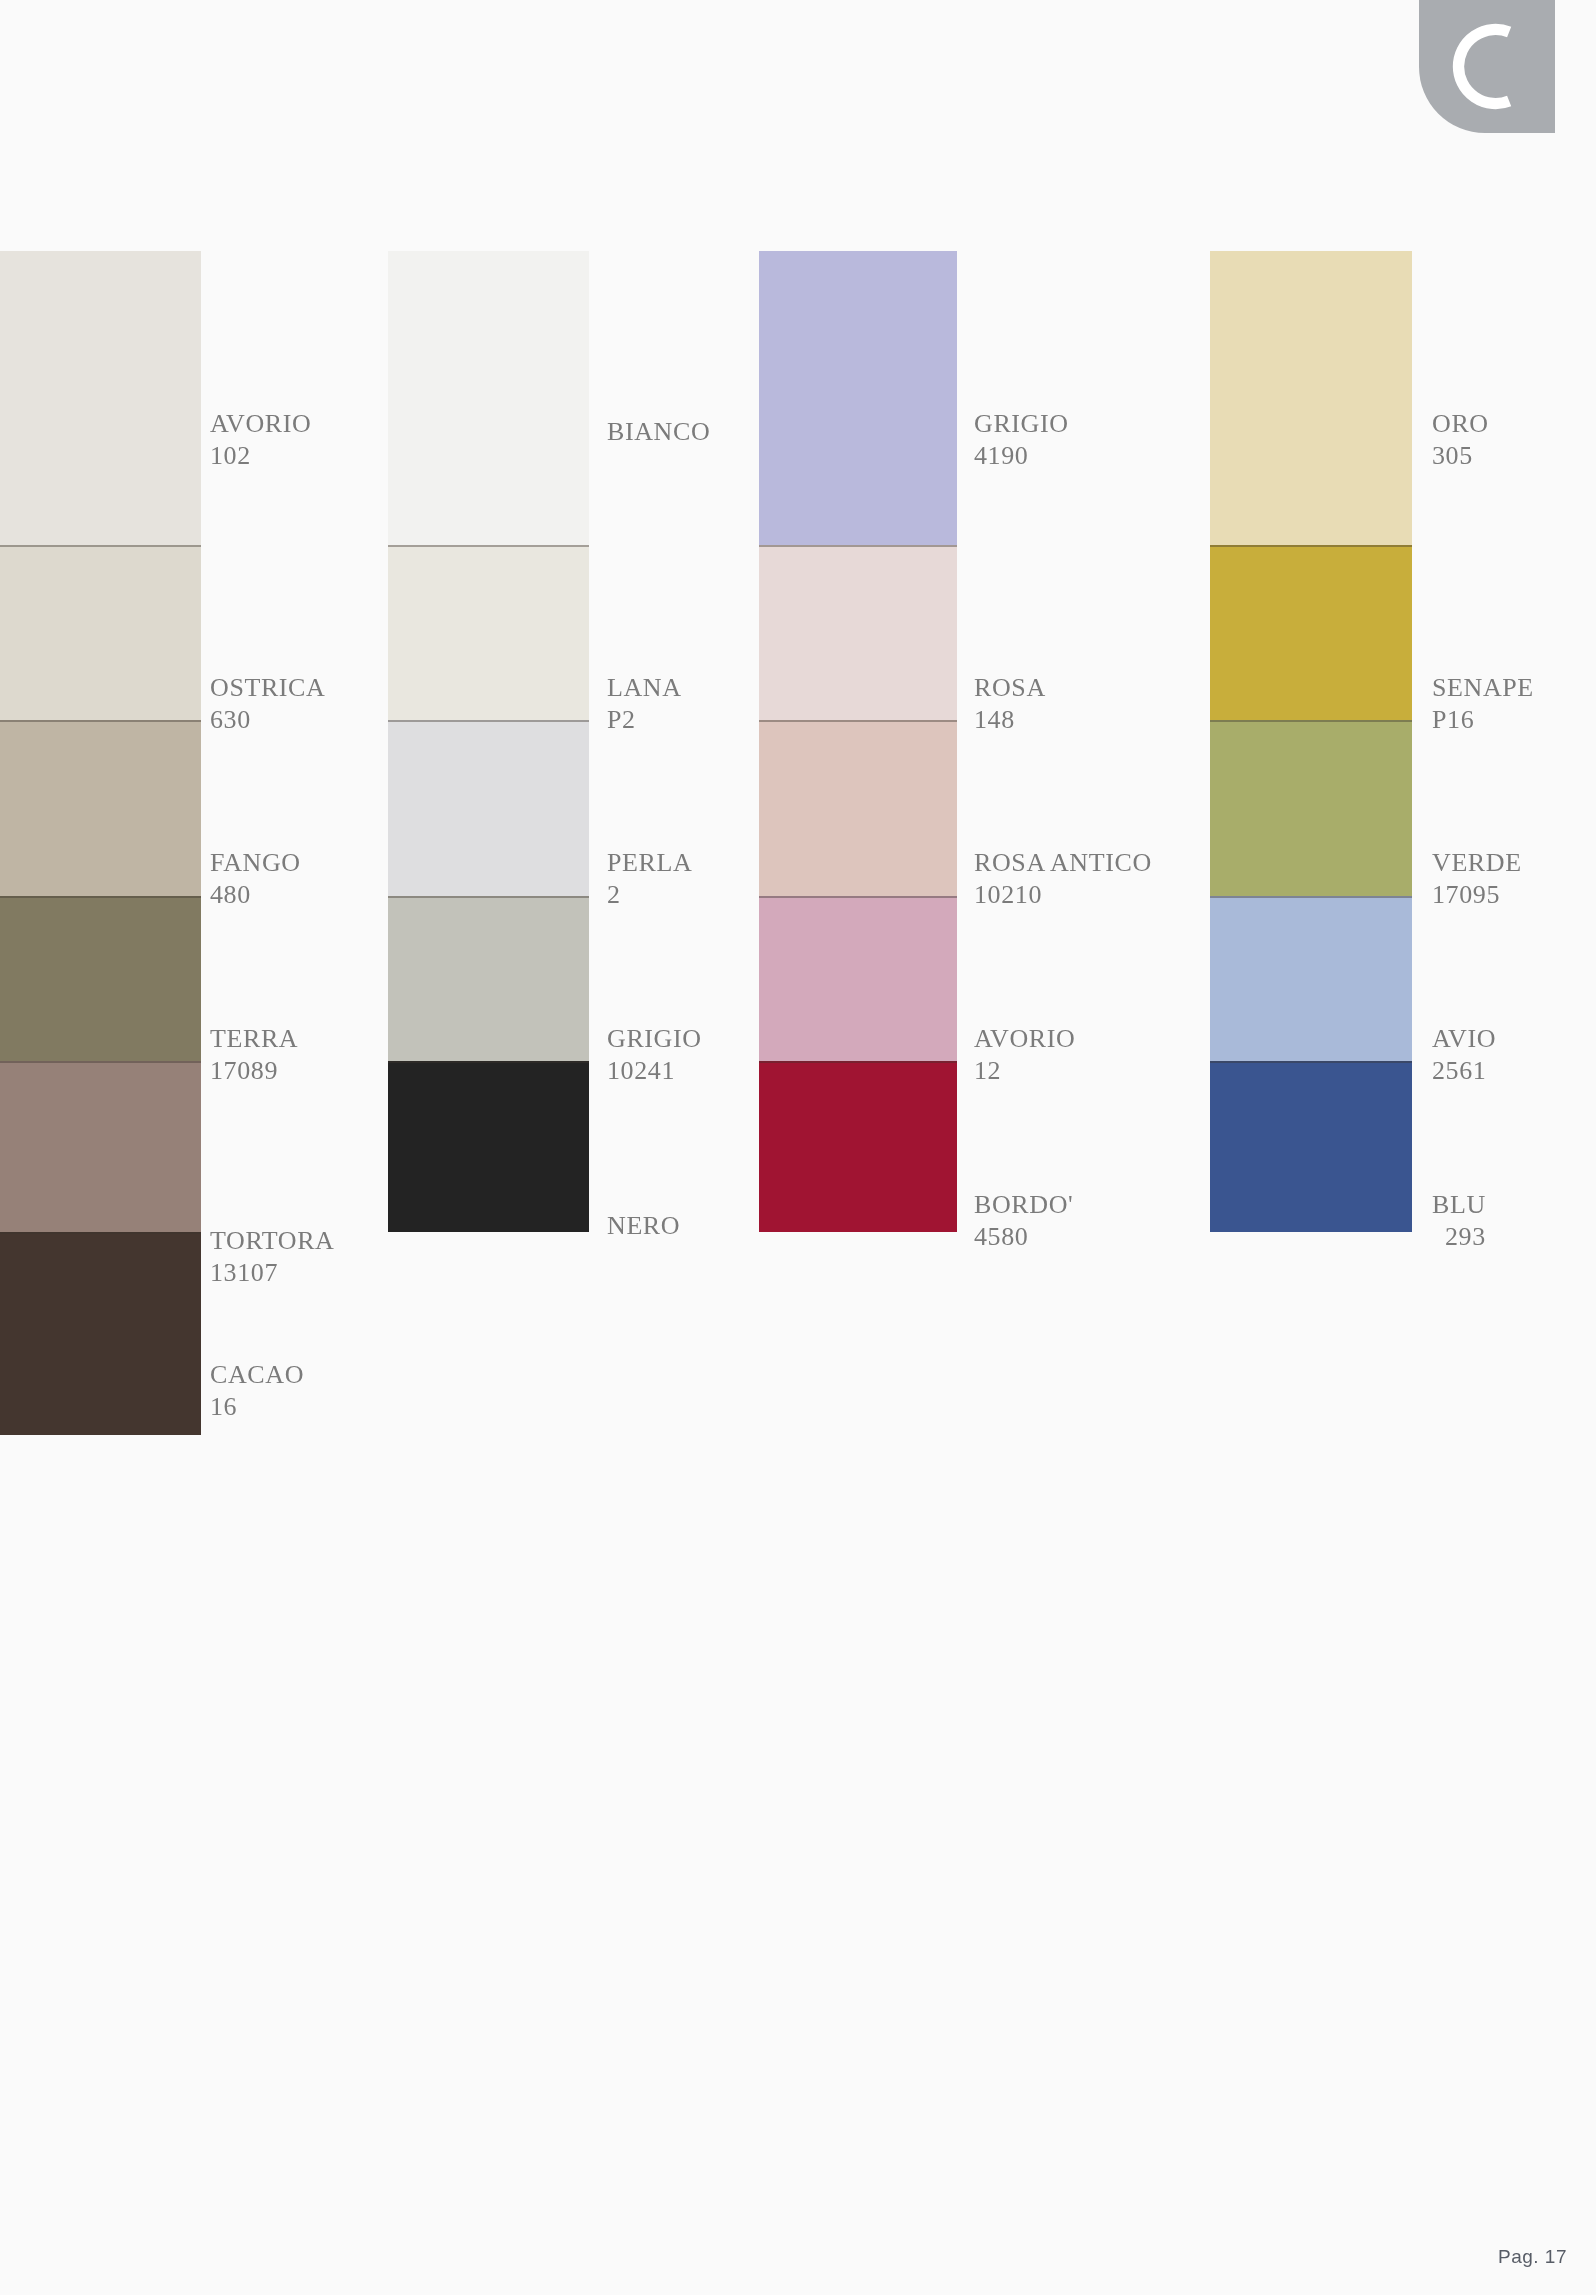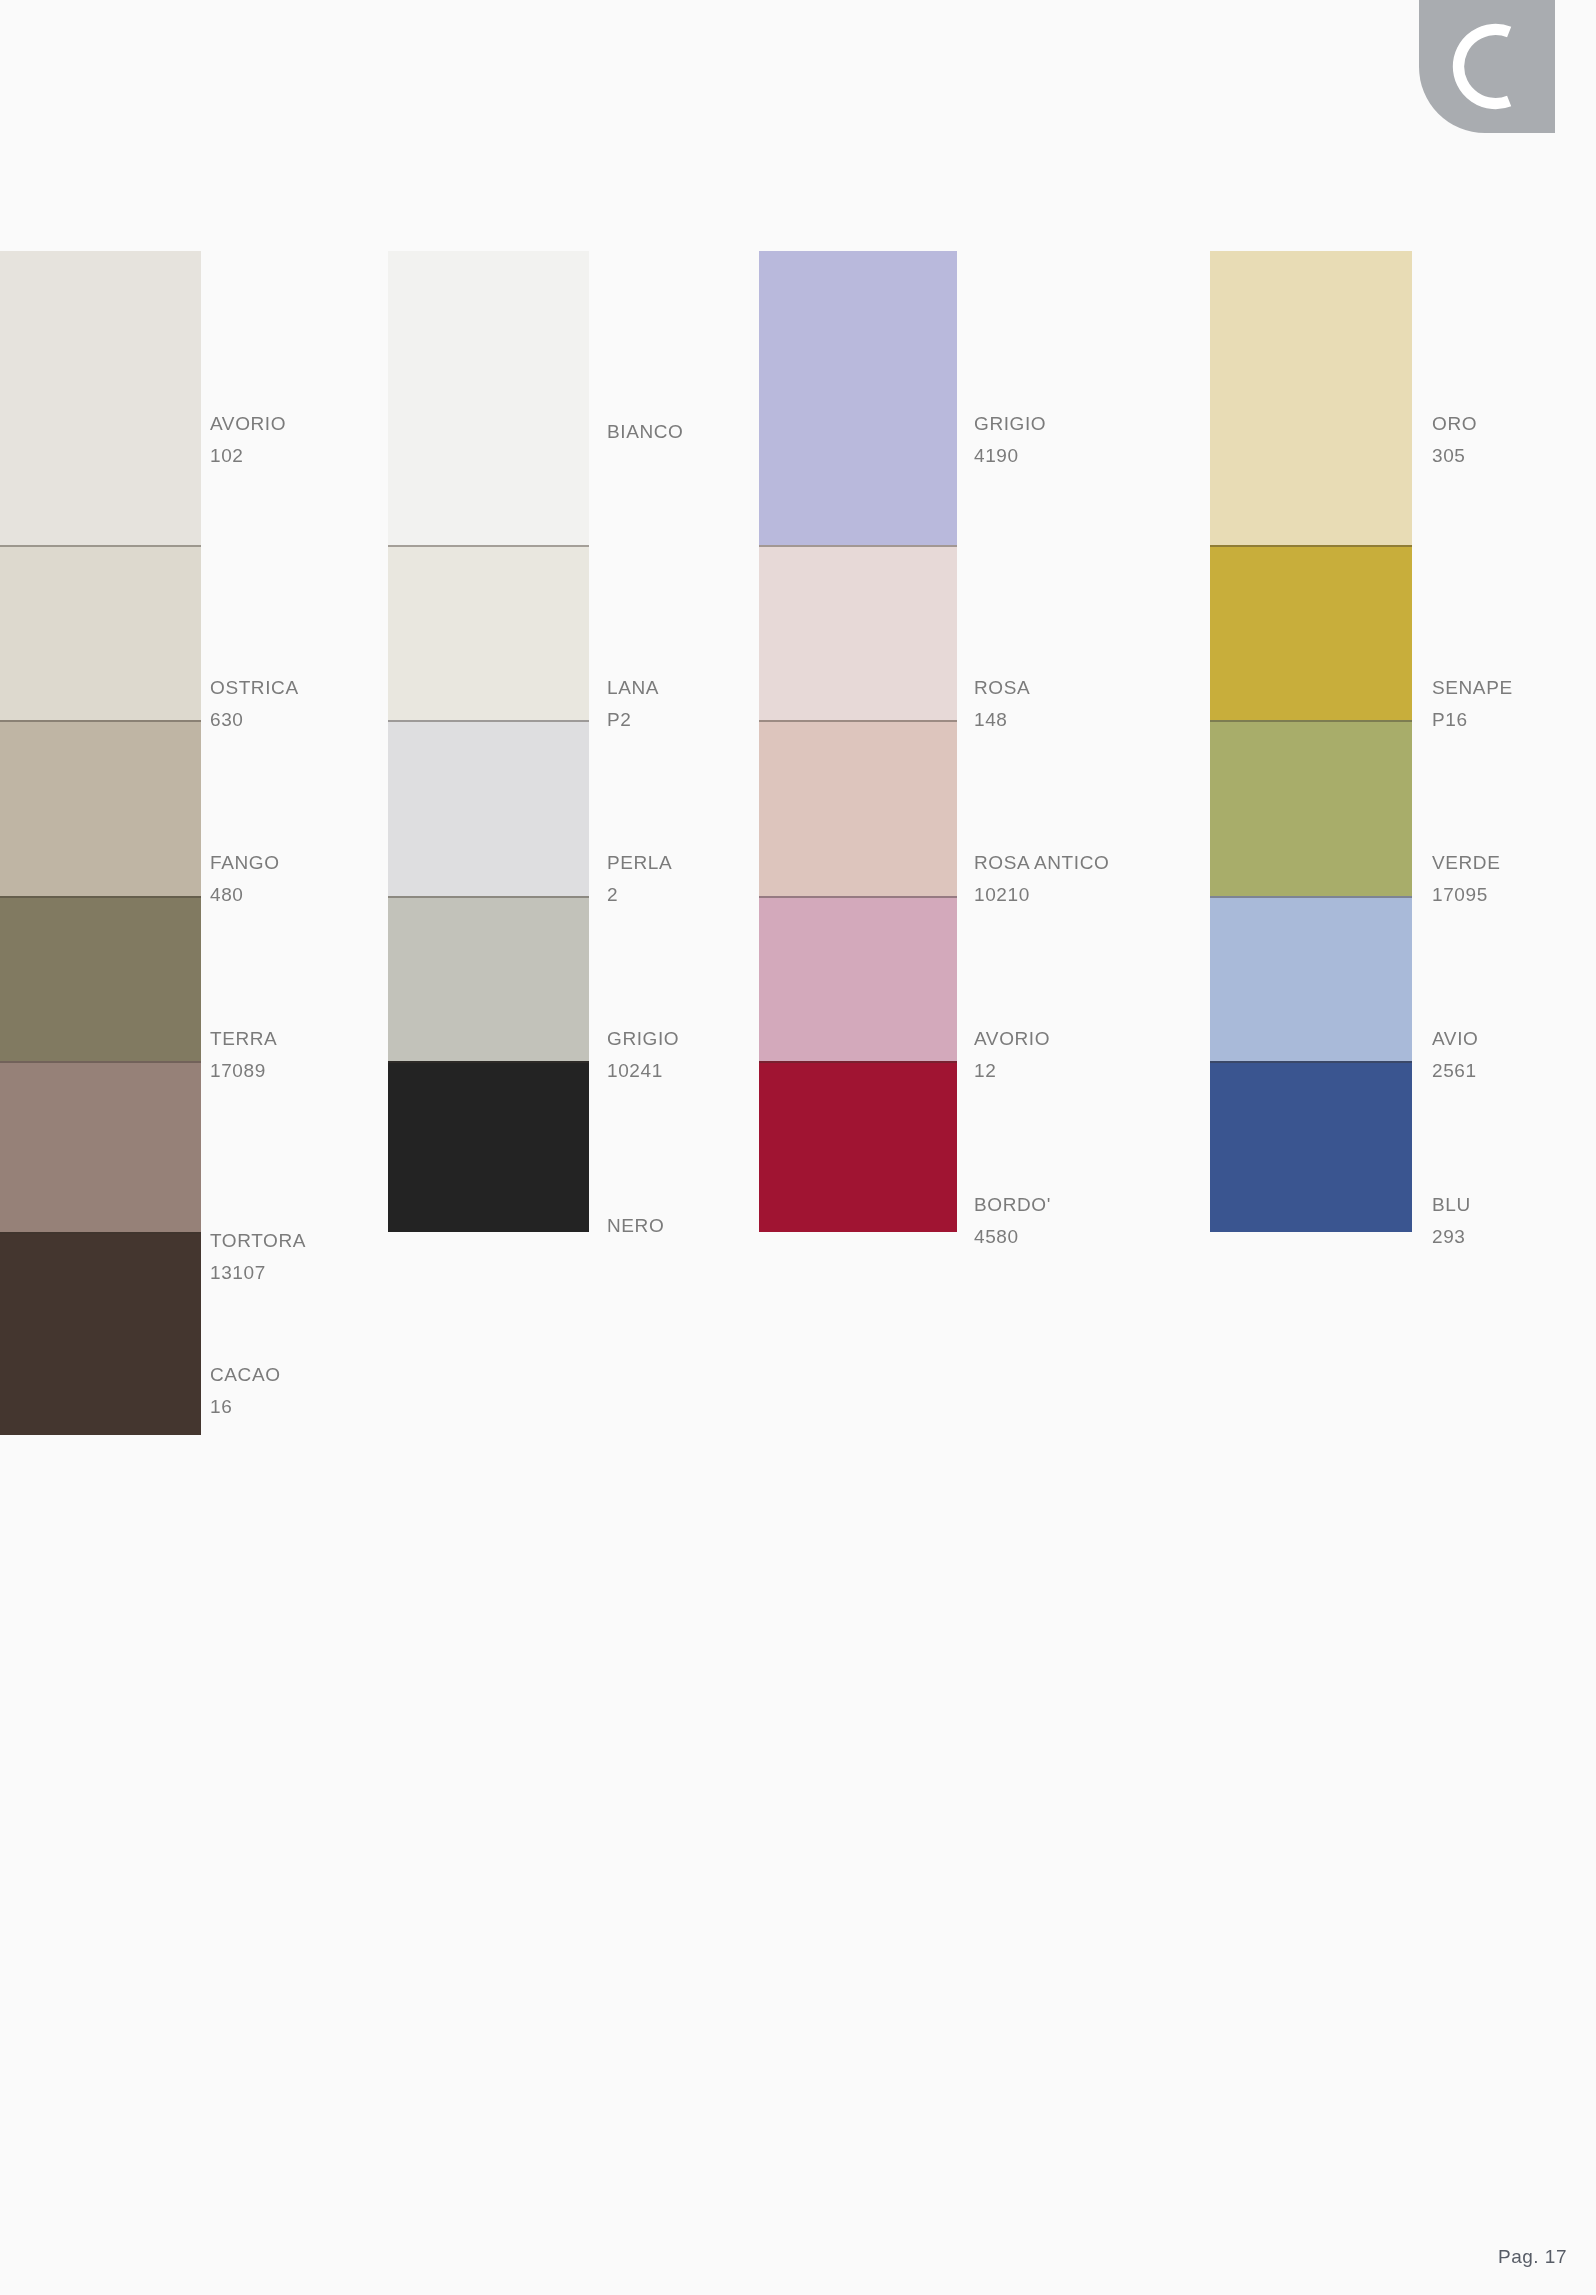--- a/index.html
+++ b/index.html
@@ -53,25 +53,26 @@
     background: rgba(60,52,44,0.40);
   }
 
   
   .label-col {
     position: absolute;
   }
   .label {
     position: absolute;
     color: #7b7b7b;
-    font-size: 19px;
+    font-size: 26px;
     line-height: 32px;
     letter-spacing: 0.6px;
     font-weight: 400;
     white-space: nowrap;
+    font-family: Liberation Serif, serif;
   }
   .label .nm { display: block; }
   .label .cd { display: block; }
 
   
   #footer-page {
     position: absolute;
     right: 30px;
     bottom: 27px;
     color: #575c66;
@@ -233,21 +234,21 @@
         <span class="cd">P16</span>
       </div>
       <div class="label" style="top: 596px; color: rgb(123, 123, 123);">
         <span class="nm">VERDE</span>
         <span class="cd">17095</span>
       </div>
       <div class="label" style="top: 772px; color: rgb(123, 123, 123);">
         <span class="nm">AVIO</span>
         <span class="cd">2561</span>
       </div>
-      <div class="label" style="top: 938px; color: rgb(123, 123, 123);">
+      <div class="label" style="top: 938px; color: rgb(123, 123, 123); text-align: right;">
         <span class="nm">BLU</span>
         <span class="cd">293</span>
       </div>
     </div>
 
   <div id="footer-page" style="color: rgb(87, 92, 102);">Pag. 17</div>
 
 </div>
 
 

